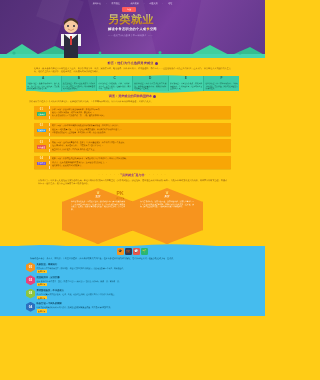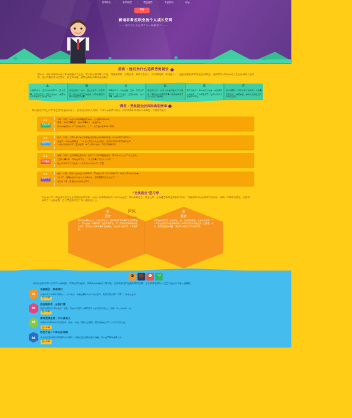--- a/index.html
+++ b/index.html
@@ -159,20 +159,21 @@
       <path d="M6 11 Q13 2 20 11 L20 8 Q13 0 6 8 Z" fill="#4a3526"></path>
       <circle cx="10" cy="12" r="1" fill="#2b2b3d"></circle>
       <circle cx="16" cy="12" r="1" fill="#2b2b3d"></circle>
       <path d="M10 15 Q13 18 16 15" stroke="#c98b63" stroke-width=".8" fill="none"></path>
       <rect x="3" y="20" width="3" height="12" fill="#f2f2f2"></rect>
       <rect x="20" y="20" width="3" height="12" fill="#f2f2f2"></rect>
     </svg>
 
     <div class="hero-title">
       <div class="ht-badge">专题</div>
+      <div class="ht-main">另类就业</div>
       <div class="ht-sub"><span>解读非常态职业的个人成</span><em>长</em><span>空间</span></div>
       <div class="ht-tag">—— 他们为什么选择了不一样的路？ ——</div>
     </div>
   </div>
 
   <div class="intro">
     <div class="intro-h"><span>前言：他们为什么选择另类就业</span><span class="dot"></span></div>
     <div class="intro-p">近年来，越来越多的年轻人不再把进入大企业、考公务员视为唯一出路。宠物美容师、电竞选手、剧本杀主持人、收纳整理师、手作匠人……这些曾被视作“不务正业”的职业，正在成为一部分年轻人主动选择的人生方向。他们看重的不只是薪水，更是自由度、成就感与对自我价值的确认。</div>
   </div>
 

